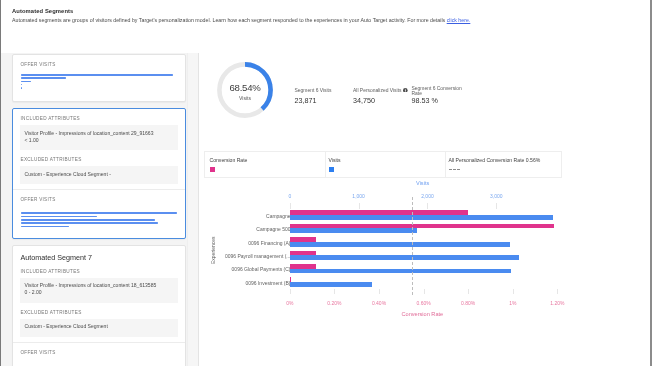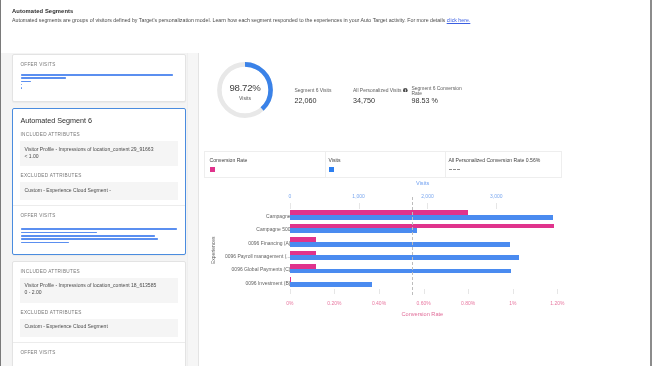--- a/index.html
+++ b/index.html
@@ -92,21 +92,20 @@
               <div class="bars">
                 <div class="bar" style="width:98%"></div>
                 <div class="bar" style="width:29%"></div>
                 <div class="bar" style="width:7%"></div>
                 <div class="bar" style="width:0.6%"></div>
                 <div class="bar" style="width:0.6%"></div>
               </div>
             </div>
           </div>
           <div class="card sel">
-            <div class="card-title">Automated Segment 6</div>
             <div class="attr-head">INCLUDED ATTRIBUTES</div>
             <div class="attr-box">
               <div class="attr-line">Visitor Profile - Impressions of location_content 29_91663</div>
               <div class="attr-line">&lt; 1.00</div>
             </div>
             <div class="attr-head">EXCLUDED ATTRIBUTES</div>
             <div class="attr-box">
               <div class="attr-line">Custom - Experience Cloud Segment -</div>
             </div>
             <div class="sep"></div>
@@ -115,20 +114,21 @@
               <div class="bars">
                 <div class="bar" style="width:100%"></div>
                 <div class="bar" style="width:49%"></div>
                 <div class="bar" style="width:86%"></div>
                 <div class="bar" style="width:88%"></div>
                 <div class="bar" style="width:31%"></div>
               </div>
             </div>
           </div>
           <div class="card">
+            <div class="card-title">Automated Segment 7</div>
             <div class="attr-head">INCLUDED ATTRIBUTES</div>
             <div class="attr-box">
               <div class="attr-line">Visitor Profile - Impressions of location_content 18_613585</div>
               <div class="attr-line">0 - 2.00</div>
             </div>
             <div class="attr-head">EXCLUDED ATTRIBUTES</div>
             <div class="attr-box">
               <div class="attr-line">Custom - Experience Cloud Segment</div>
             </div>
             <div class="sep"></div>
@@ -141,25 +141,25 @@
       <div class="sbar">
         <div class="sthumb"></div>
       </div>
     </div>
     <div class="right-pane">
       <div class="rp-inner">
         <div class="summary" id="summary">
             <div class="donut"><svg width="58" height="58" viewBox="0 0 58 58">
                 <circle cx="29" cy="29" r="25.6" fill="none" stroke="#e8e8e8" stroke-width="4.6"></circle>
                 <circle cx="29" cy="29" r="25.6" fill="none" stroke="#3a82e8" stroke-width="4.6" stroke-dasharray="61.30 99.55" transform="rotate(-90 29 29)"></circle>
-              </svg><div class="donut-val">98.72%</div><div class="donut-sub">Visits</div></div>
+              </svg><div class="donut-val">68.54%</div><div class="donut-sub">Visits</div></div>
             <div class="kpi" style="left:95.5px;top:87.5px;width:58px">
               <div class="kpi-label"><span>Segment 6 Visits</span></div>
             </div>
-            <div class="kpi-val" style="position:absolute;left:95.5px;top:93.6px">22,060</div>
+            <div class="kpi-val" style="position:absolute;left:95.5px;top:93.6px">23,871</div>
             <div class="kpi" style="left:154px;top:87.5px;width:58px">
               <div class="kpi-label"><span>All Personalized Visits</span><span class="info-ico"><svg width="4.6" height="4.6" viewBox="0 0 10 10">
                     <circle cx="5" cy="5" r="5" fill="#4a4a4a"></circle>
                     <rect x="4.2" y="4.1" width="1.7" height="3.8" fill="#fff"></rect>
                     <rect x="4.2" y="1.9" width="1.7" height="1.6" fill="#fff"></rect>
                   </svg></span></div>
             </div>
             <div class="kpi-val" style="position:absolute;left:154px;top:93.6px">34,750</div>
             <div class="kpi" style="left:212.5px;top:85.9px;width:51px">
               <div class="kpi-label"><span>Segment 6 Conversion Rate</span></div>

